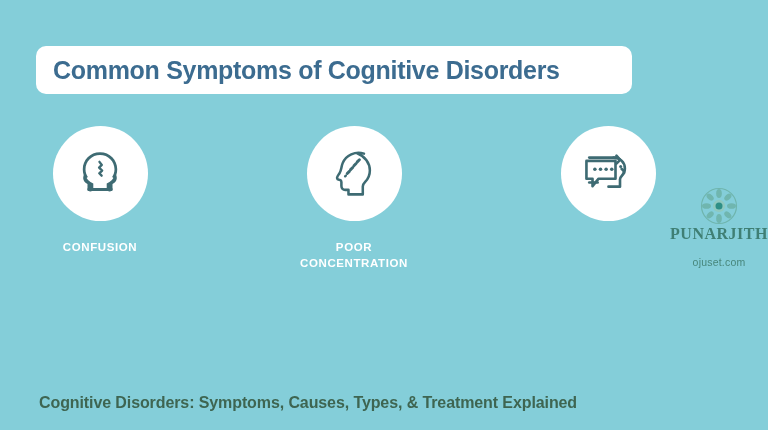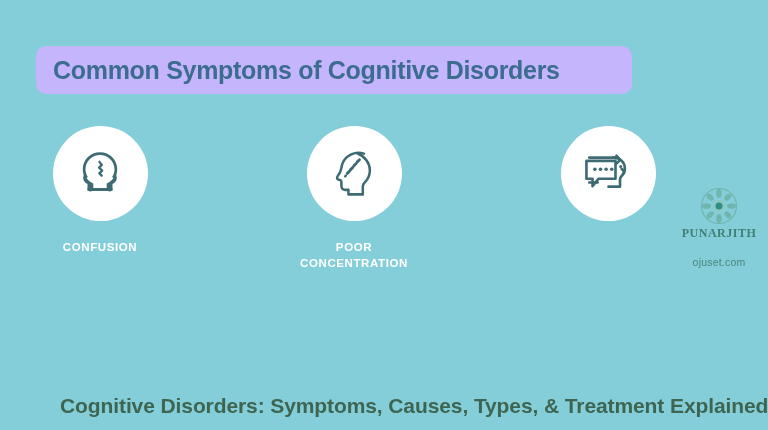--- a/index.html
+++ b/index.html
@@ -9,21 +9,21 @@
     font-family:"Liberation Sans", sans-serif;
     overflow:hidden;
     position:relative;
   }
 
   
   .title-card{
     position:absolute;
     left:36px; top:46px;
     width:596px; height:48px;
-    background:#c4b5fd;
+    background:#ffffff;
     border-radius:10px;
     display:flex; align-items:center;
     padding-left:17px;
   }
   .title-text{
     color:#3c6c90;
     font-size:25px;
     font-weight:bold;
     letter-spacing:-0.3px;
     white-space:nowrap;
@@ -70,38 +70,38 @@
     width:86px;
     display:flex;
     flex-direction:column;
     align-items:center;
   }
   .brand-emblem{ width:40px; height:40px; }
   .brand-name{
     margin-top:1px;
     color:#3f7f74;
     font-family:"Liberation Serif", serif;
-    font-size:12px;
+    font-size:16px;
     font-weight:bold;
     letter-spacing:0.5px;
     line-height:13px;
   }
   .brand-site{
     margin-top:16px;
     color:#47867b;
     font-size:10.5px;
     letter-spacing:0.2px;
   }
 
   
   .caption{
     position:absolute;
-    left:60px; top:394px;
+    left:39px; top:394px;
     color:#3e6551;
-    font-size:21px;
+    font-size:16px;
     font-weight:bold;
     letter-spacing:-0.1px;
     white-space:nowrap;
     text-align:center;
   }
 </style>
 </head>
 <body>
 
 <div class="title-card">

